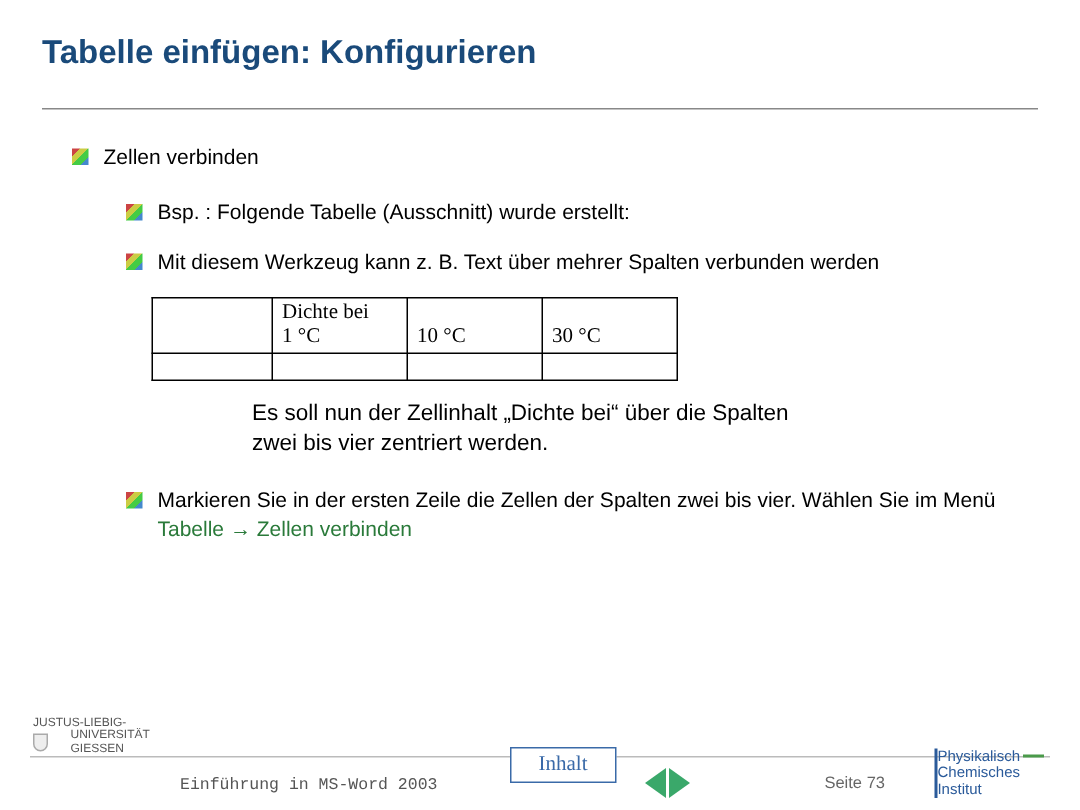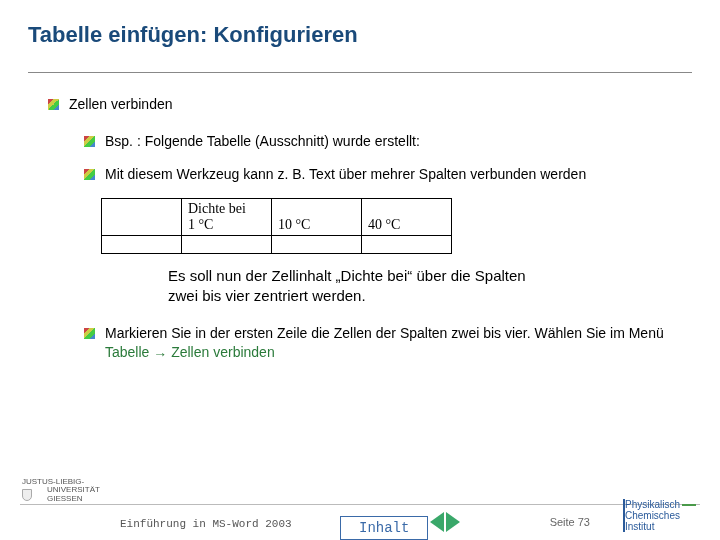--- a/index.html
+++ b/index.html
@@ -107,27 +107,27 @@
     position: absolute;
     left: 120px;
     bottom: 10px;
     font-size: 11px;
     color: #555;
     font-family: Liberation Mono, monospace;
   }
   .inhalt-btn {
     position: absolute;
     left: 340px;
-    bottom: 0;
+    bottom: 18px;
     border: 1.5px solid #3a6aa8;
     color: #3a6aa8;
     font-size: 14px;
     padding: 3px 18px;
     background: #fff;
-    font-family: Liberation Mono, monospace;
+    font-family: Liberation Serif, serif;
   }
   .nav-tris {
     position: absolute;
     left: 430px;
     bottom: 8px;
     display: flex;
     gap: 2px;
   }
   .tri {
     width: 0; height: 0;
@@ -187,21 +187,21 @@
   <div class="mini-table-wrap">
     <table class="mini">
       <tbody>
           <tr>
         <td class="c1"></td>
         <td class="c2">
           <span>Dichte bei</span><br>
           <span>1 °C</span>
         </td>
         <td class="c3"><br><span>10 °C</span></td>
-        <td class="c4"><br><span>40 °C</span></td>
+        <td class="c4"><br><span>30 °C</span></td>
       </tr>
       <tr>
         <td class="c1"></td>
             <td class="c2"></td>
             <td class="c3"></td>
             <td class="c4"></td>
       </tr>
     </tbody>
       </table>
   </div>

